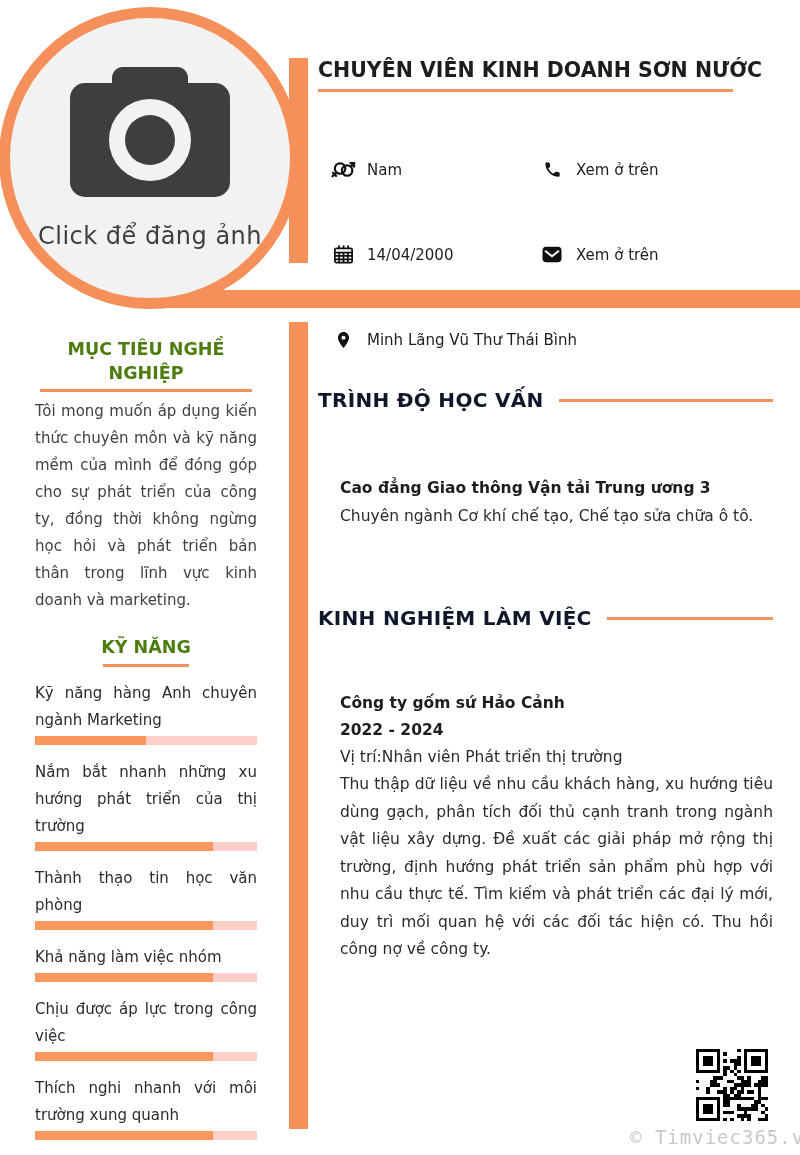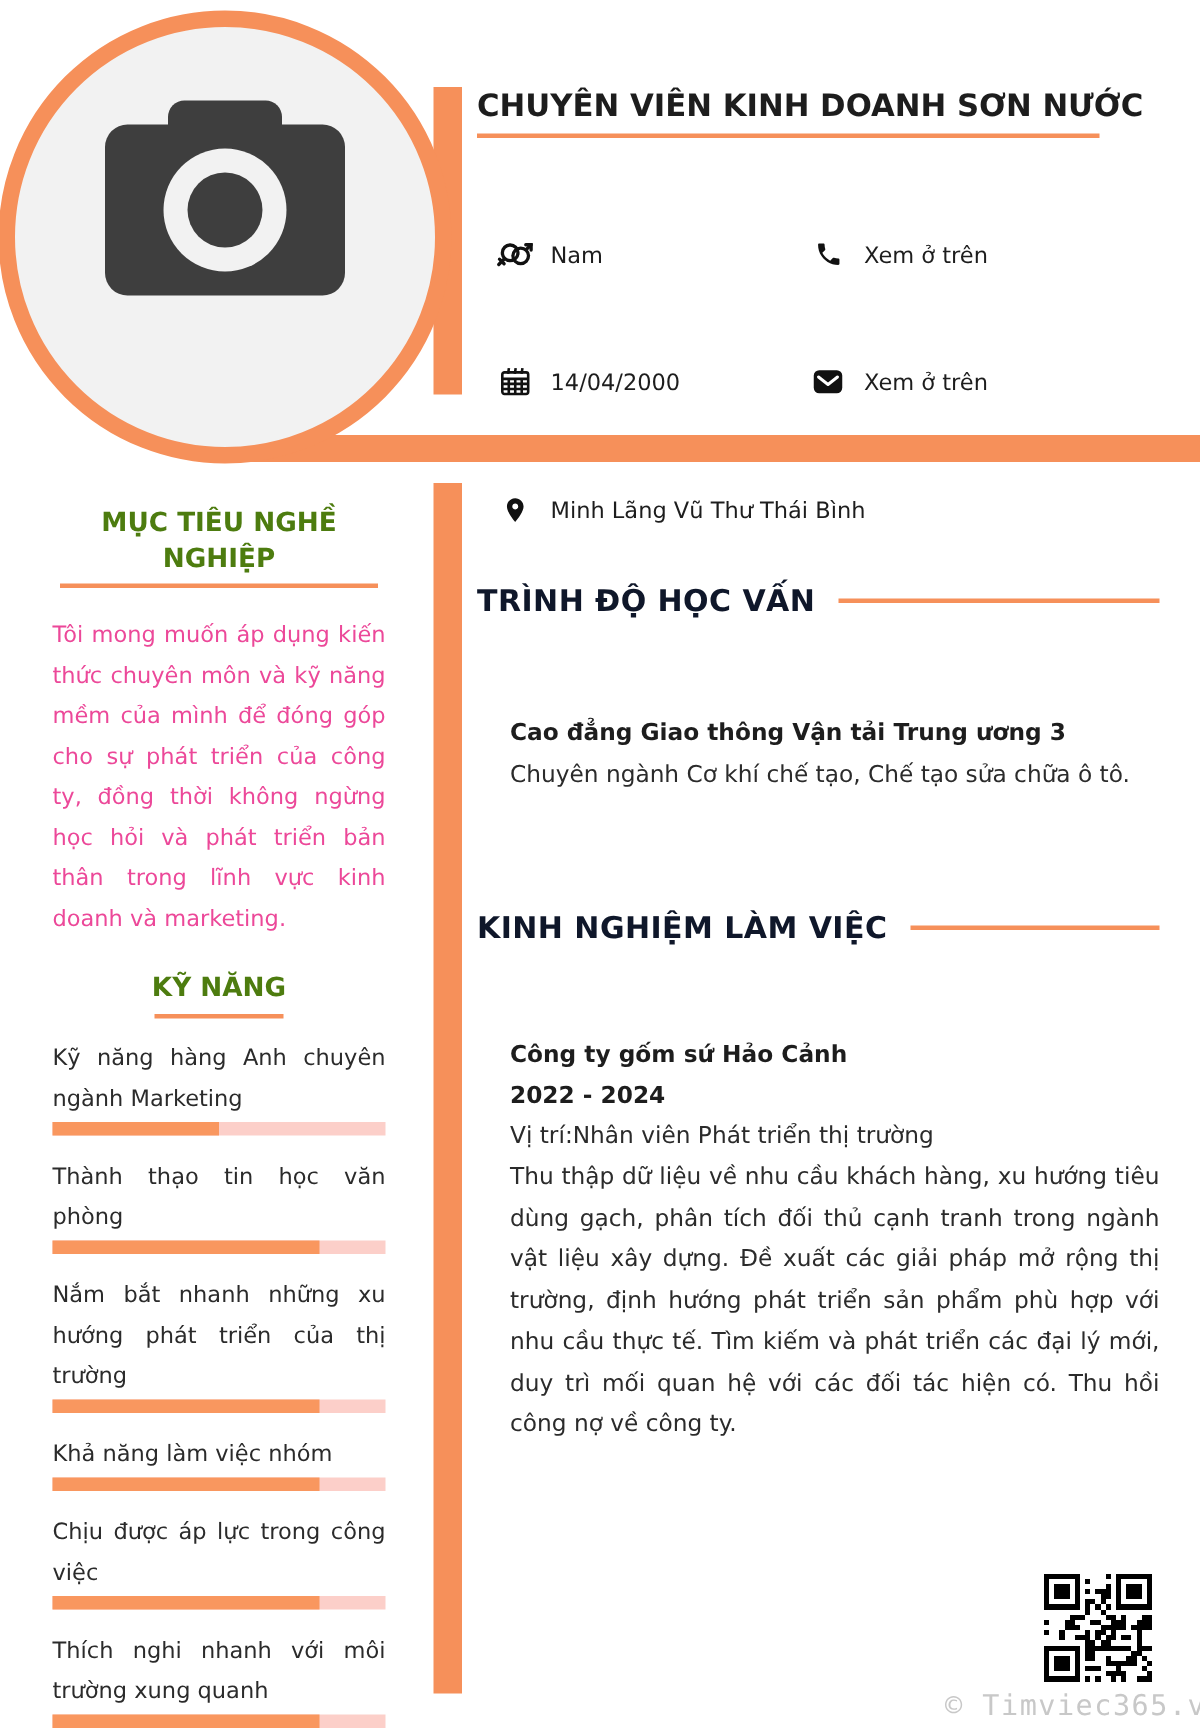--- a/index.html
+++ b/index.html
@@ -34,21 +34,21 @@
   .c-cell .ic{width:26px;display:flex;justify-content:center;align-items:center;flex:none;}
   .c-cell .txt{margin-left:11px;font-size:15px;color:#1d1d1d;white-space:nowrap;}
   .c-span2{grid-column:1 / span 2;}
   
   .leftcol{position:absolute;left:35px;top:338px;width:222px;z-index:3;}
   .lsec-title{text-align:center;font-size:17.5px;font-weight:bold;color:#4d7c0f;line-height:1.35;}
   .lsec-underline{height:3px;background:#F6905A;margin:4px auto 0 auto;}
   .u-full{width:212px;}
   .u-short{width:86px;}
   .lpara{
-    margin-top:18px;font-size:15px;line-height:27px;color:#ec4899;
+    margin-top:6px;font-size:15px;line-height:27px;color:#404040;
     text-align:justify;text-justify:inter-word;
   }
   .skills-head{margin-top:22px;}
   .skill-list{margin-top:13px;}
   .skill{margin-bottom:14px;}
   .skill-label{font-size:15px;line-height:27px;color:#2b2b2b;text-align:justify;}
   .skill-track{margin-top:2px;height:9px;background:#FCCFC9;}
   .skill-fill{height:100%;background:#F9975F;}
   
   .rightcol{position:absolute;left:318px;top:388px;width:455px;z-index:3;}
@@ -81,20 +81,21 @@
   <div class="vbar-top"></div>
   <div class="vbar-main"></div>
 
   <div class="photo">
     <svg class="camera" width="180" height="150" viewBox="0 0 180 150">
       <rect x="52" y="10" width="76" height="34" rx="11" fill="#3E3E3E"></rect>
       <rect x="10" y="26" width="160" height="114" rx="15" fill="#3E3E3E"></rect>
       <circle cx="90" cy="83" r="41" fill="#F2F2F2"></circle>
       <circle cx="90" cy="83" r="25" fill="#3E3E3E"></circle>
     </svg>
+    <div class="photo-text">Click để đăng ảnh</div>
   </div>
 
   <div class="header">
     <h2>CHUYÊN VIÊN KINH DOANH SƠN NƯỚC</h2>
     <div class="sub-underline"></div>
   </div>
 
   <div class="contacts">
     <div class="c-cell">
       <span class="ic">
@@ -164,28 +165,28 @@
       <div class="lsec-underline u-short"></div>
       <div class="skill-list" id="skill-list">
   <div class="skill">
     <div class="skill-label">Kỹ năng hàng Anh chuyên ngành Marketing</div>
     <div class="skill-track">
       <div class="skill-fill" style="width: 50%;"></div>
     </div>
   </div>
 
   <div class="skill">
+    <div class="skill-label">Nắm bắt nhanh những xu hướng phát triển của thị trường</div>
+    <div class="skill-track">
+      <div class="skill-fill" style="width: 80%;"></div>
+    </div>
+  </div>
+
+  <div class="skill">
     <div class="skill-label">Thành thạo tin học văn phòng</div>
-    <div class="skill-track">
-      <div class="skill-fill" style="width: 80%;"></div>
-    </div>
-  </div>
-
-  <div class="skill">
-    <div class="skill-label">Nắm bắt nhanh những xu hướng phát triển của thị trường</div>
     <div class="skill-track">
       <div class="skill-fill" style="width: 80%;"></div>
     </div>
   </div>
 
   <div class="skill">
     <div class="skill-label">Khả năng làm việc nhóm</div>
     <div class="skill-track">
       <div class="skill-fill" style="width: 80%;"></div>
     </div>

